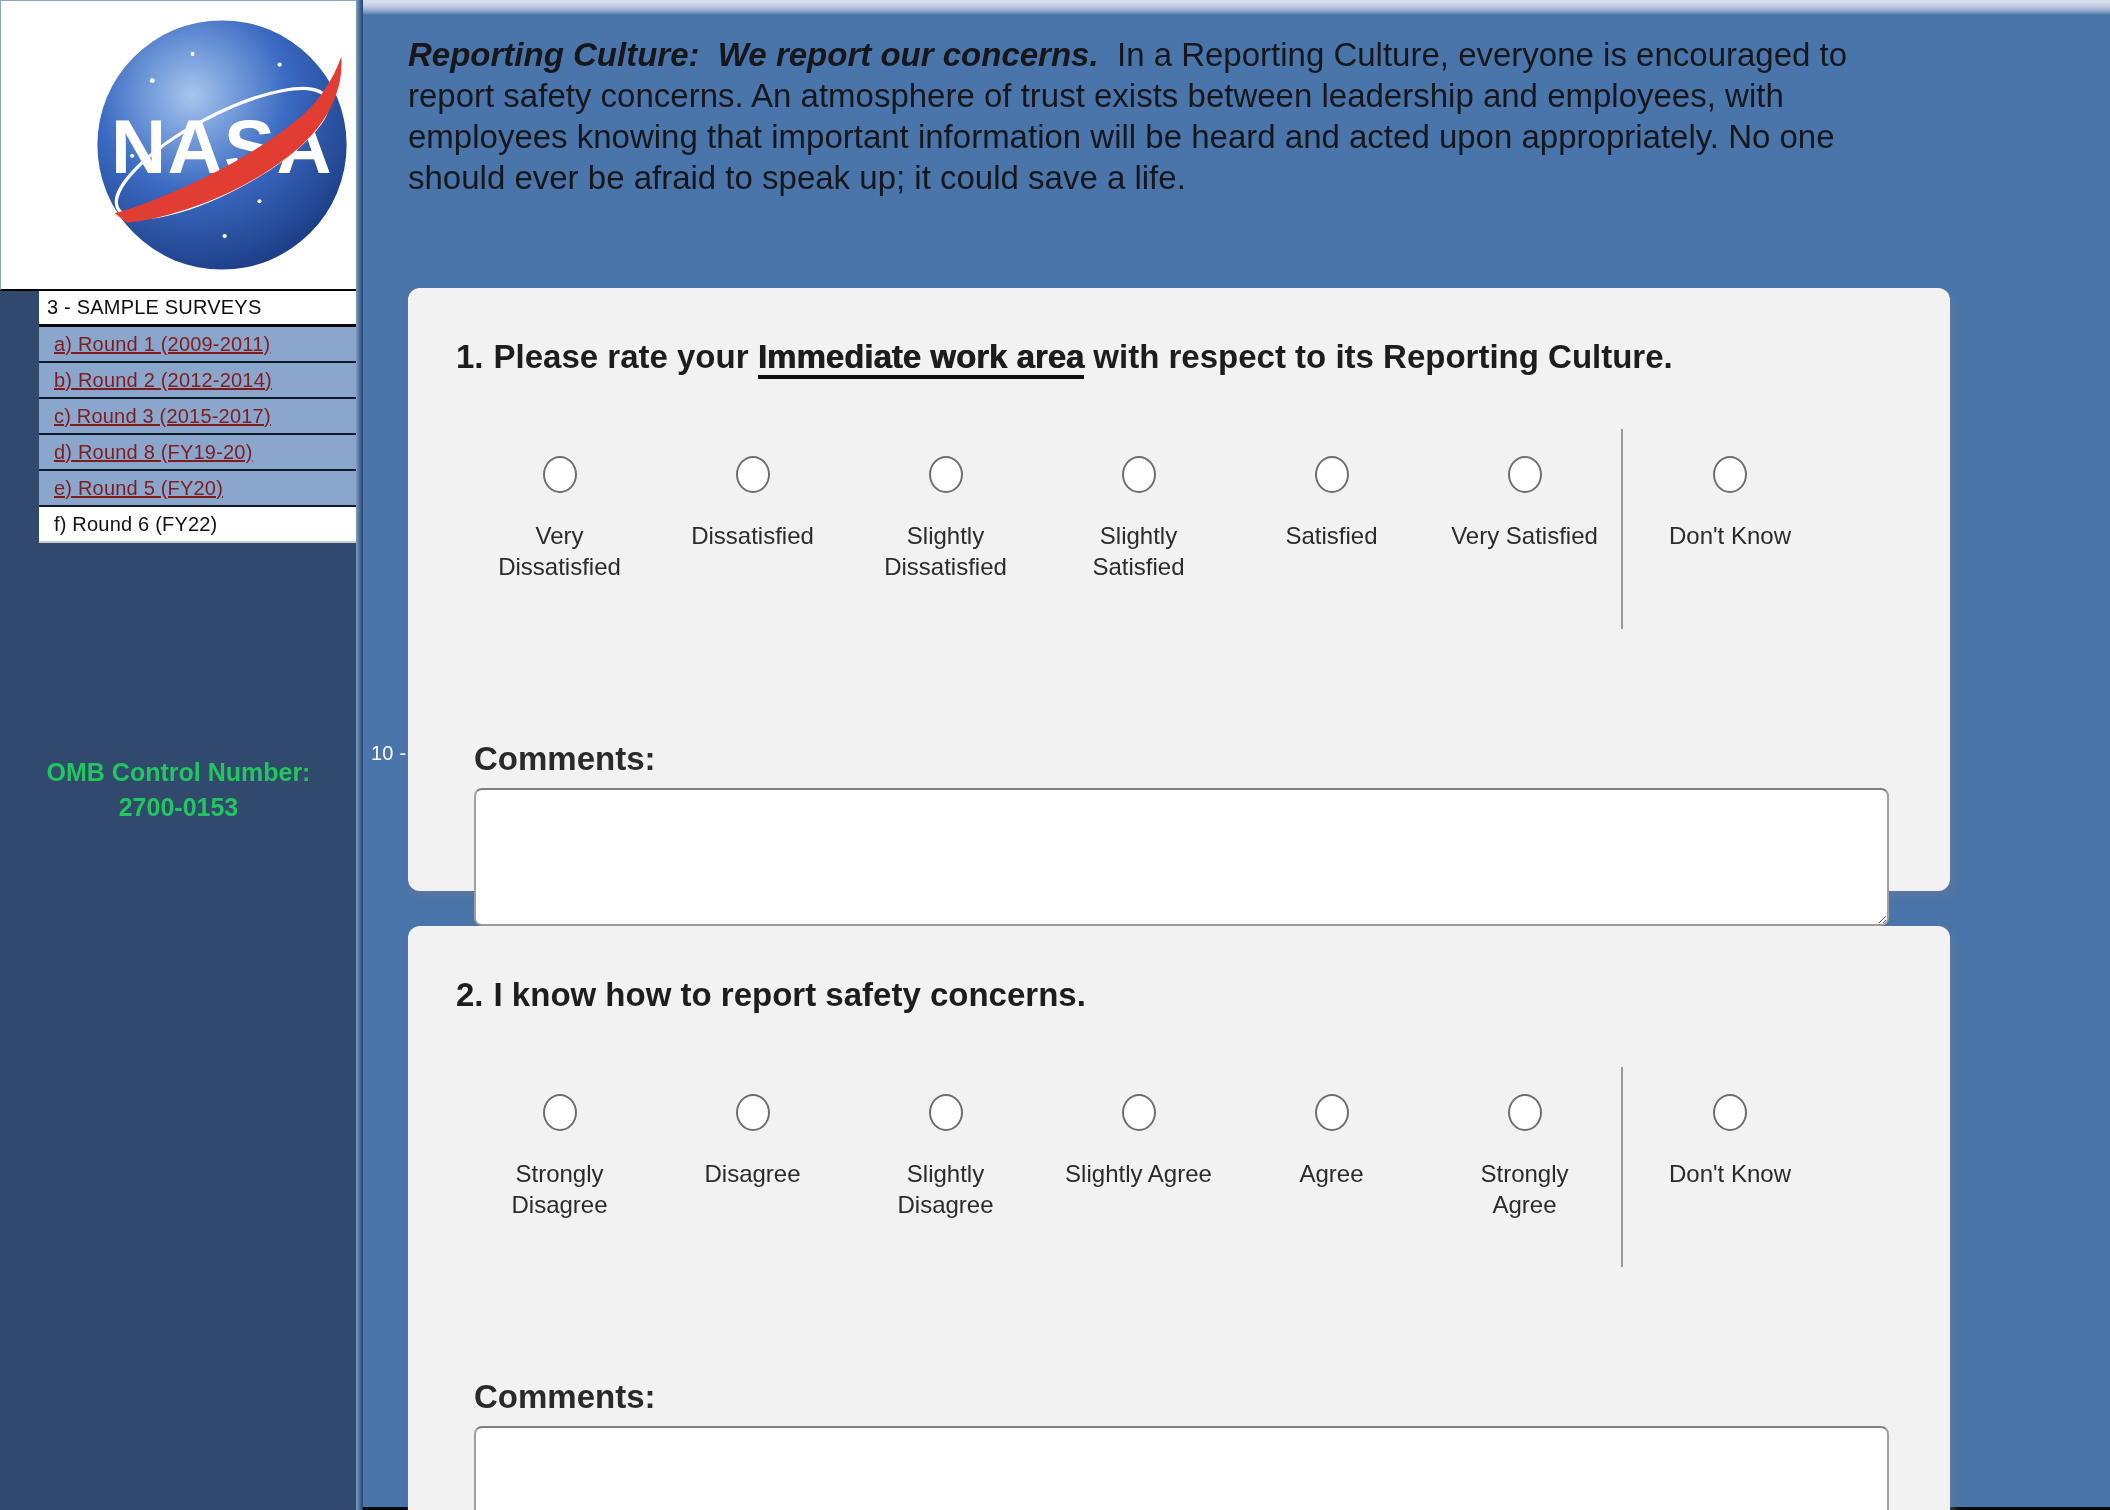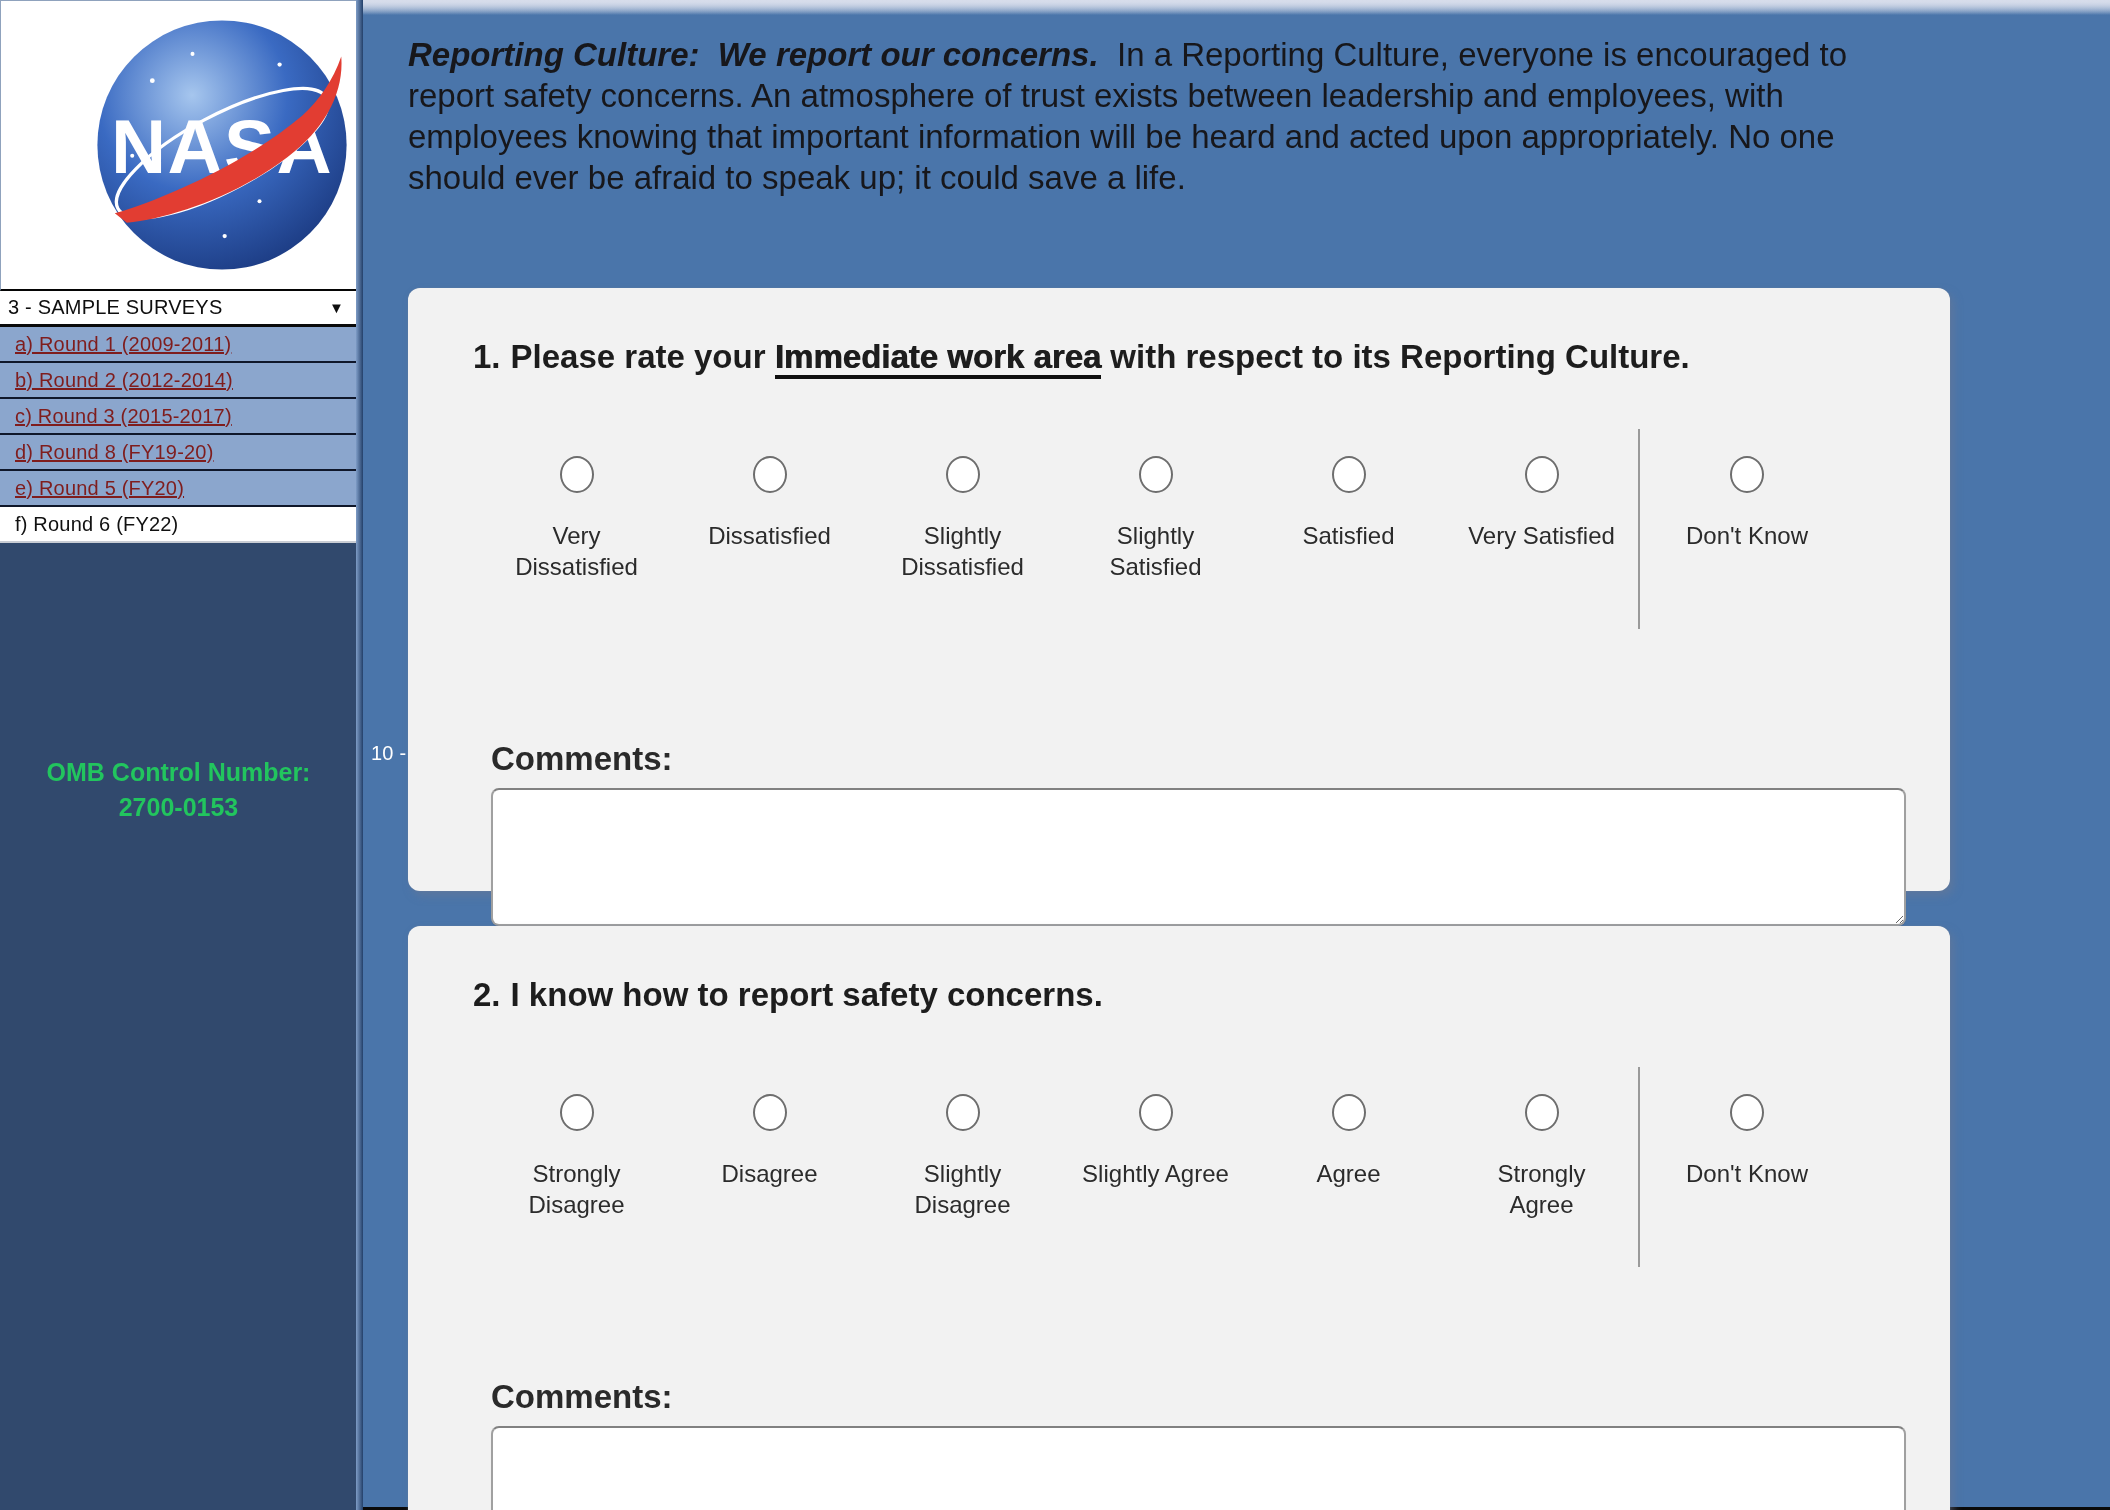--- a/index.html
+++ b/index.html
@@ -20,21 +20,21 @@
     position:absolute; right:0; top:0; bottom:0; width:7px;
     background:linear-gradient(to right,#7e9cc6,#23406a);
   }
   .logo-panel {
     width:357px; height:291px; background:#ffffff;
     border:1px solid #8fa2bd; border-bottom:2px solid #050505;
     display:flex; align-items:center; justify-content:flex-end;
   }
   .logo-panel svg { width:268px; height:268px; }
 
-  .menu { width:335px; }
+  .menu { width:335px;padding-left:39px; }
   .menu-item {
     height:36px; width:357px; position:relative;
     display:flex; align-items:center;
     padding:0 8px; font-size:20px; cursor:pointer;
     letter-spacing:.2px;
   }
   .menu-item.main   { background:#4a75aa; color:#ffffff; border-bottom:3px solid #0a0a0a; }
   .menu-item.main-active { background:#ffffff; color:#0e0e0e; border-bottom:3px solid #0a0a0a; }
   .menu-item.sub    { background:#8ba6cd; color:#7f1d1d; border-bottom:2px solid #0f172a; padding-left:15px;text-decoration:underline; }
   .menu-item.sub-active { background:#ffffff; color:#111111; border-bottom:2px solid #c9cdd4; padding-left:15px; }
@@ -61,21 +61,20 @@
     margin:34px 0 0 45px; width:1460px;
     font-size:33px; line-height:41px; color:#17171b;
     white-space:pre-wrap;
   }
   .intro .lead { font-weight:bold; font-style:italic; }
 
   .card {
     width:1542px; margin-left:45px;
     background:#f2f2f2; border-radius:12px;
     box-shadow:4px 5px 9px rgba(110,122,148,.5), 0 0 2px rgba(120,130,150,.45);
-    padding-left:17px;
   }
   .card.q1 { margin-top:90px; height:603px; }
   .card.q2 { margin-top:35px; height:640px; }
 
   .q-title {
     padding:50px 42px 0 48px;
     font-size:33px; font-weight:bold; color:#1d1d1d;
   }
   .q-title span { white-space:pre-wrap; }
   .q-number { margin-right:10px; }

